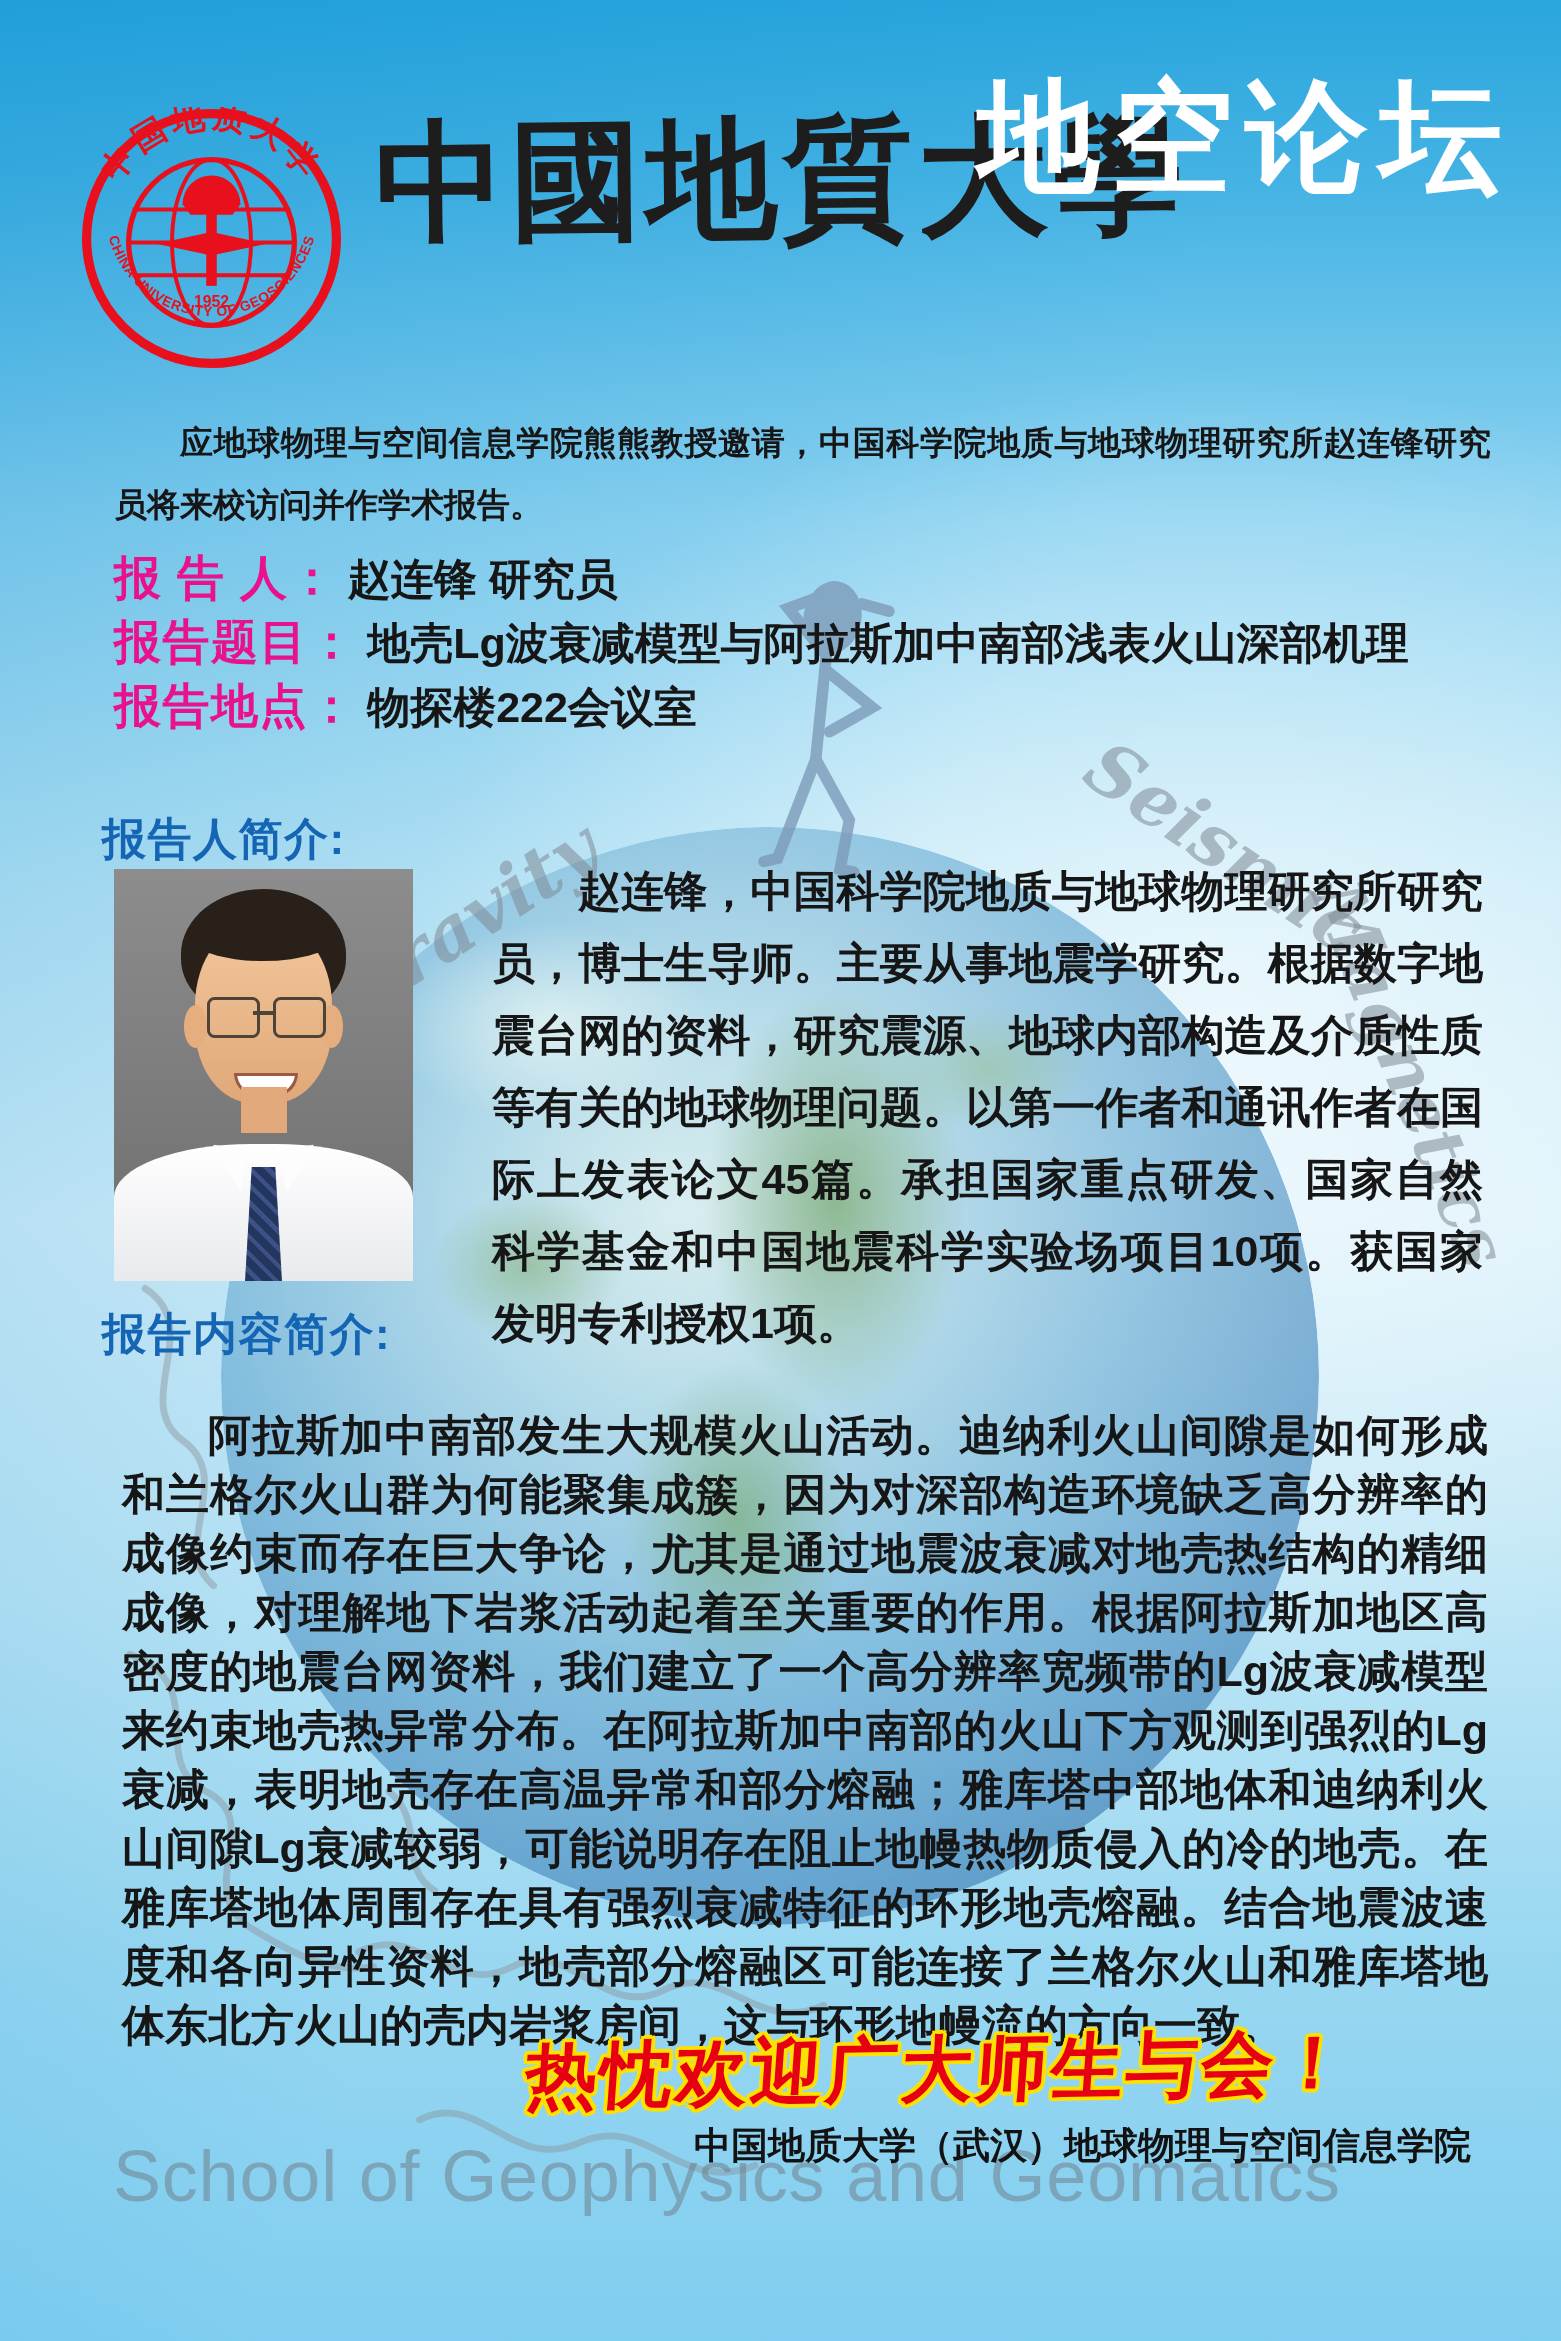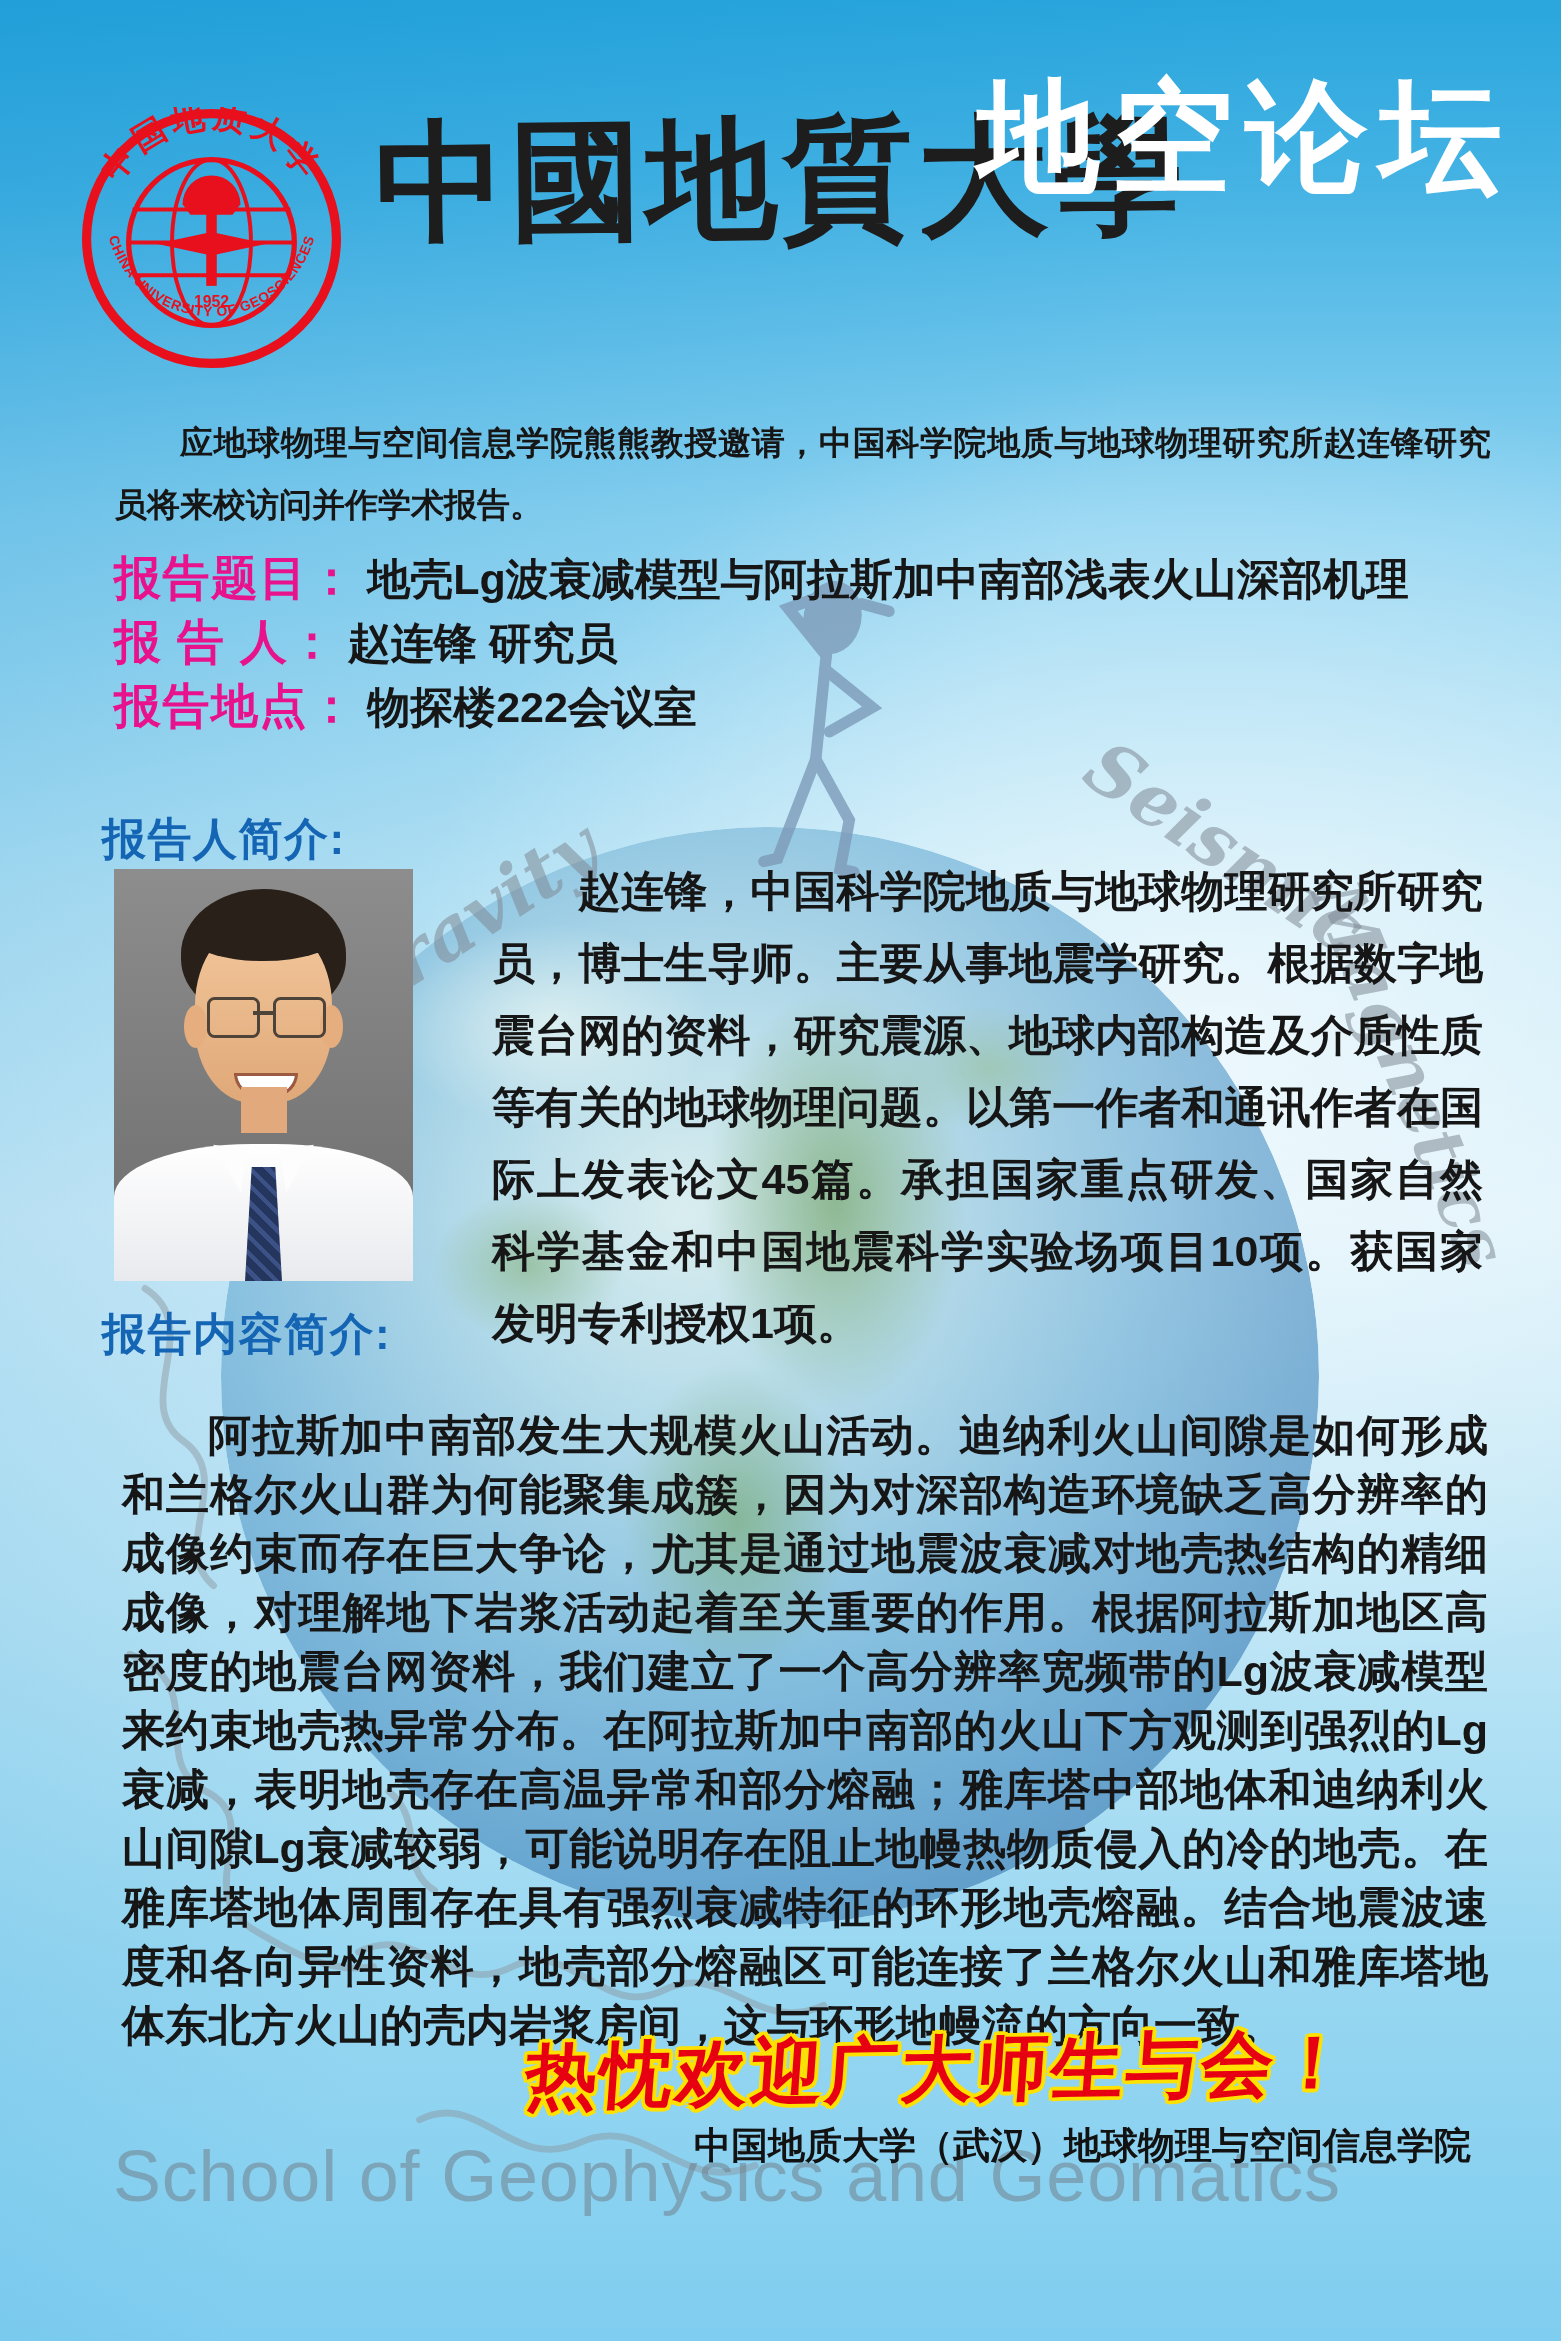--- a/index.html
+++ b/index.html
@@ -182,26 +182,26 @@
   </svg>
 
   <div class="calligraphy">中國地質大學</div>
 
   <div class="forum-title">地空论坛</div>
 
   <p class="intro">应地球物理与空间信息学院熊熊教授邀请，中国科学院地质与地球物理研究所赵连锋研究员将来校访问并作学术报告。</p>
 
   <div class="info">
     <div class="info-row">
+      <span class="info-label">报 告 人：</span>
+      <span class="info-value">赵连锋 研究员</span>
+    </div>
+    <div class="info-row">
       <span class="info-label">报告题目：</span>
       <span class="info-value">地壳Lg波衰减模型与阿拉斯加中南部浅表火山深部机理</span>
-    </div>
-    <div class="info-row">
-      <span class="info-label">报 告 人：</span>
-      <span class="info-value">赵连锋 研究员</span>
     </div>
     <div class="info-row">
       <span class="info-label">报告地点：</span>
       <span class="info-value">物探楼222会议室</span>
     </div>
   </div>
 
   <h2 class="section-heading speaker-heading">报告人简介:</h2>
 
   <div class="photo">

